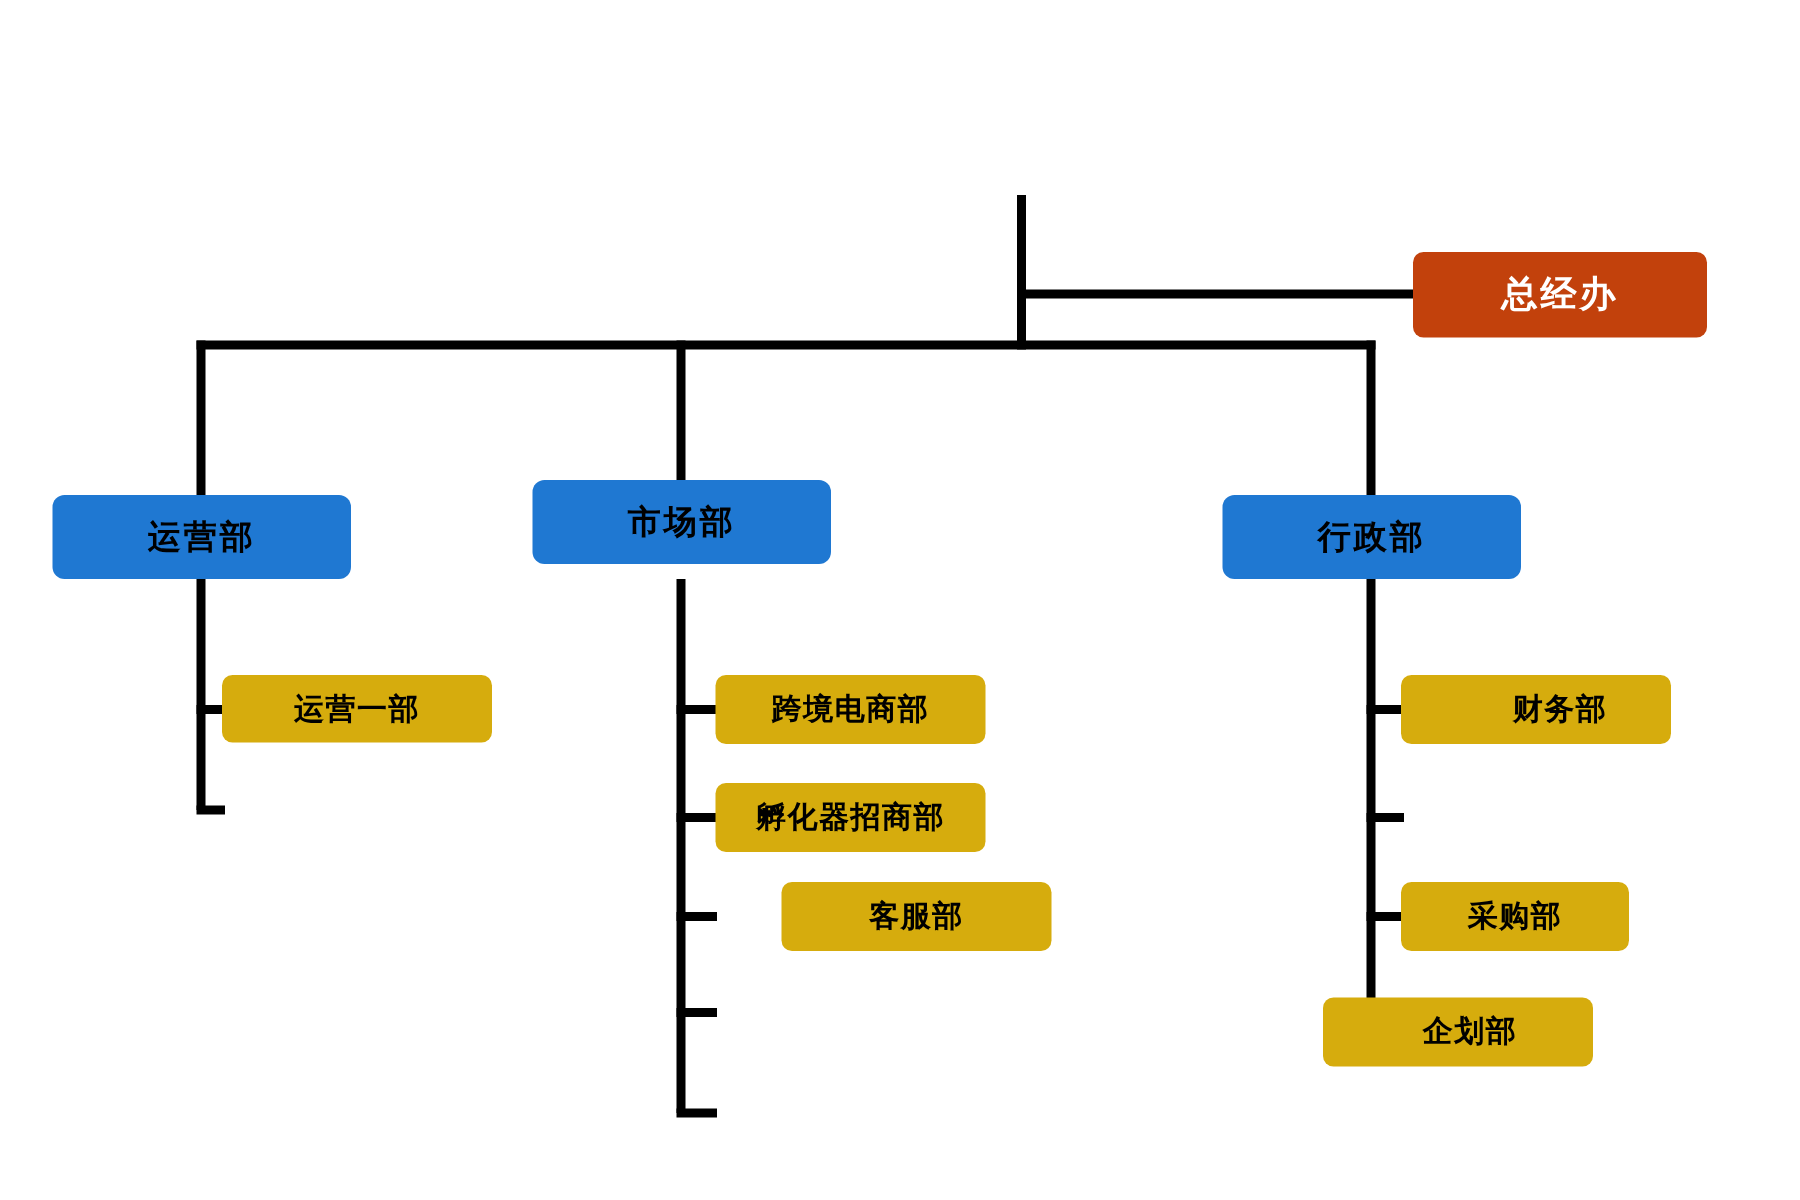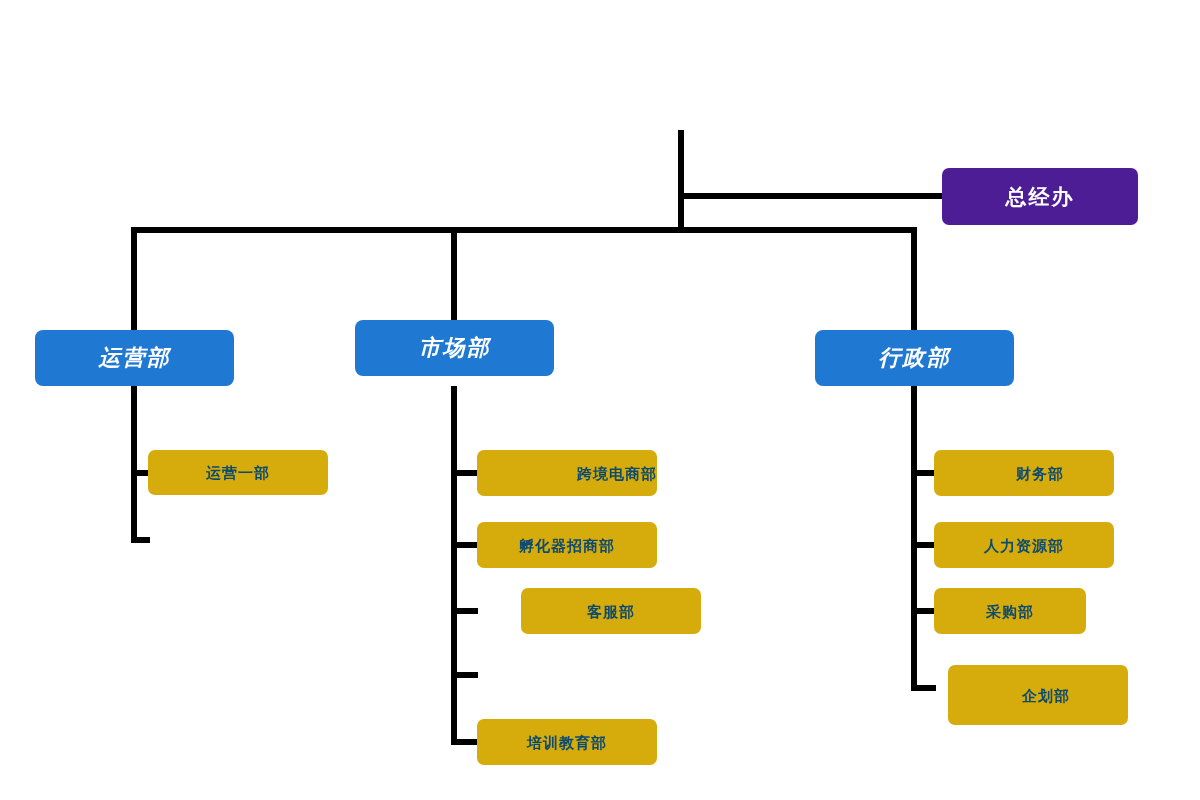--- a/index.html
+++ b/index.html
@@ -45,42 +45,41 @@
   .lv-root {
     background: #0b3281;
     color: #ffffff;
     font-size: 31px;
     font-weight: bold;
     border-radius: 11px;
     letter-spacing: 3px;
   }
   
   .lv-staff {
-    background: #4c1d95;
+    background: #c2410c;
     color: #ffffff;
-    font-size: 21px;
+    font-size: 24px;
     font-weight: bold;
     border-radius: 7px;
     letter-spacing: 2px;
   }
   
   .lv-dept {
     background: #1f78d2;
-    color: #ffffff;
+    color: #000000;
     font-size: 22px;
     font-weight: bold;
     border-radius: 8px;
     letter-spacing: 2px;
-    font-style: italic;
   }
   
   .lv-sub {
     background: #d6ac0d;
-    color: #0c4a6e;
-    font-size: 15px;
+    color: #000000;
+    font-size: 20px;
     font-weight: bold;
     border-radius: 7px;
     letter-spacing: 1px;
   }
 </style>
 </head>
 <body>
 
 <div id="chart-root">
 
@@ -130,39 +129,33 @@
   </div>
 
   <div class="node lv-dept" style="left:815px; top:330px; width:199px; height:56px;">
     <span class="node-label">行政部</span>
   </div>
 
   <div class="node lv-sub" style="left:148px; top:450px; width:180px; height:45px;">
     <span class="node-label">运营一部</span>
   </div>
 
-  <div class="node lv-sub" style="left:477px; top:450px; width:180px; height:46px;justify-content:flex-end;">
+  <div class="node lv-sub" style="left:477px; top:450px; width:180px; height:46px;">
     <span class="node-label">跨境电商部</span>
   </div>
   <div class="node lv-sub" style="left:477px; top:522px; width:180px; height:46px;">
     <span class="node-label">孵化器招商部</span>
   </div>
   <div class="node lv-sub" style="left:477px; top:588px; width:180px; height:46px;margin-left:44px;">
     <span class="node-label">客服部</span>
   </div>
-  <div class="node lv-sub" style="left:477px; top:719px; width:180px; height:46px;">
-    <span class="node-label">培训教育部</span>
-  </div>
 
   <div class="node lv-sub" style="left:934px; top:450px; width:180px; height:46px;padding-left:32px;">
     <span class="node-label">财务部</span>
   </div>
-  <div class="node lv-sub" style="left:934px; top:522px; width:180px; height:46px;">
-    <span class="node-label">人力资源部</span>
-  </div>
   <div class="node lv-sub" style="left:934px; top:588px; width:152px; height:46px;">
     <span class="node-label">采购部</span>
   </div>
-  <div class="node lv-sub" style="left:948px; top:665px; width:180px; height:60px;padding-left:16px;">
+  <div class="node lv-sub" style="left:882px; top:665px; width:180px; height:46px;padding-left:16px;">
     <span class="node-label">企划部</span>
   </div>
 
 </div>
 
 </body></html>

